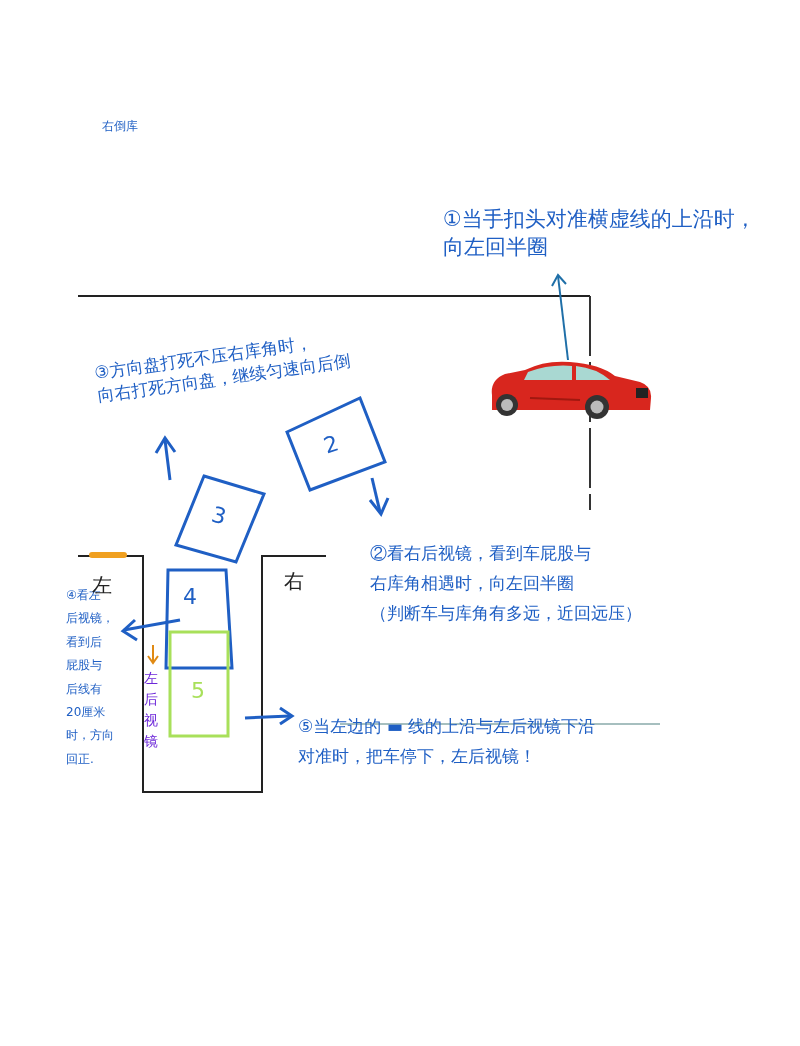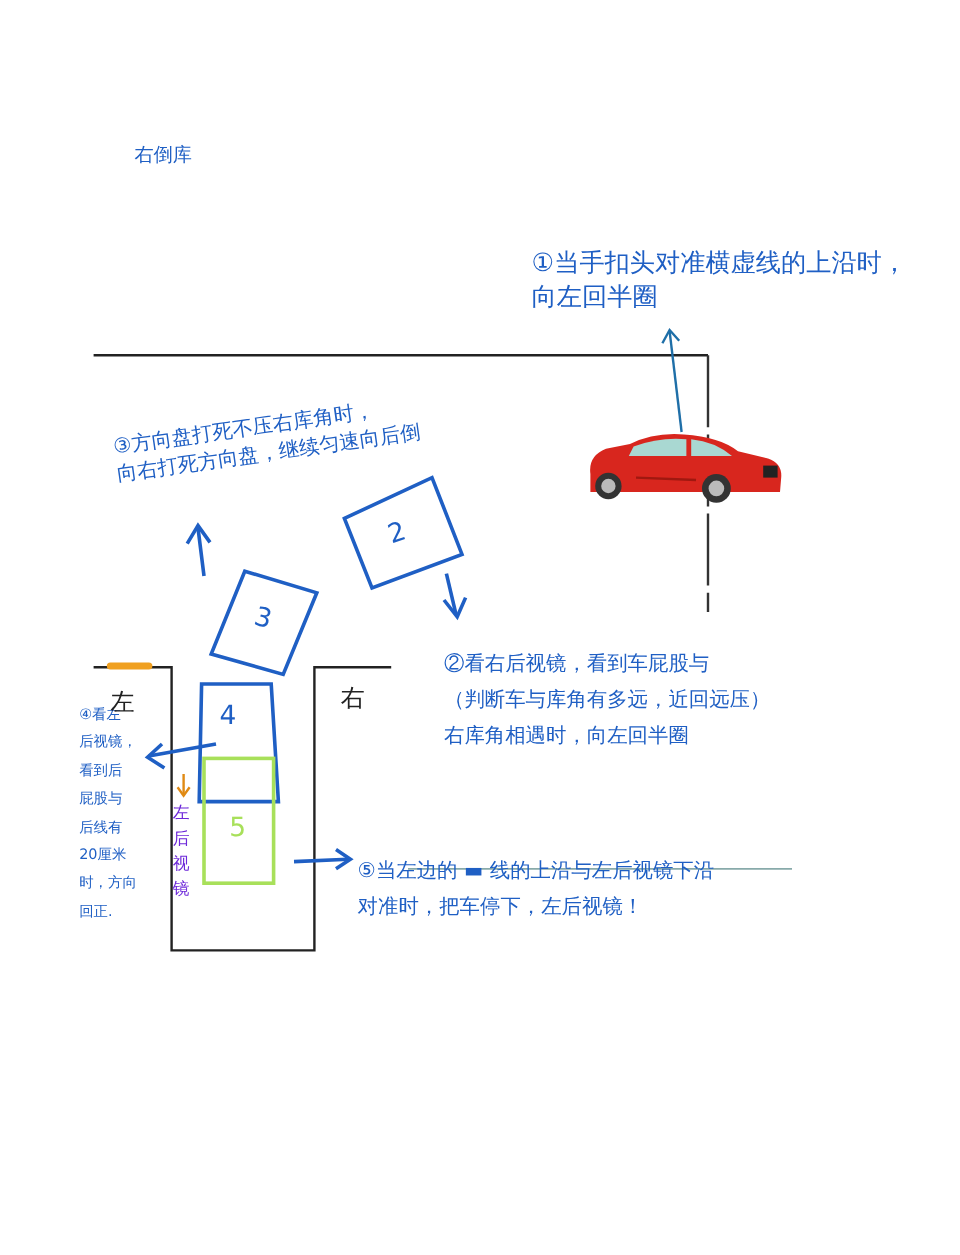--- a/index.html
+++ b/index.html
@@ -1,18 +1,18 @@
 <!DOCTYPE html>
 <html><head>
 <meta charset="utf-8">
 <style>
   html,body{margin:0;padding:0;background:#ffffff;}
   body{width:800px;height:1046px;position:relative;overflow:hidden;font-family:"DejaVu Sans",sans-serif;}
   .hw{position:absolute;color:#1f5fc4;font-family:"DejaVu Sans",sans-serif;white-space:nowrap;line-height:1.35;}
-  .title{left:112px;top:118px;font-size:16px;}
+  .title{left:102px;top:118px;font-size:12px;}
   .note1{left:443px;top:205px;font-size:21px;}
   .note3{left:93px;top:362px;font-size:17px;transform:rotate(-8deg);transform-origin:left top;}
   .note2{left:370px;top:540px;font-size:17px;line-height:1.75;font-family:Liberation Mono, monospace;}
   .note4{left:66px;top:584px;font-size:12px;line-height:1.95;}
   .note5{left:298px;top:696px;font-size:17px;line-height:1.75;margin-top:16px;}
   .mirror{position:absolute;left:142px;top:645px;color:#6d28d9;font-size:14px;width:18px;line-height:1.5;white-space:normal;text-align:center;}
   .side{position:absolute;color:#222;font-size:20px;}
   .lbl-left{left:92px;top:572px;}
   .lbl-right{left:284px;top:568px;}
   .num{position:absolute;color:#1f5fc4;font-size:22px;}
@@ -80,22 +80,22 @@
   <span class="line-block">向左回半圈</span>
 </div>
 
 <div class="hw note3">
   <span class="line-block">③方向盘打死不压右库角时，</span>
   <span class="line-block">向右打死方向盘，继续匀速向后倒</span>
 </div>
 
 <div class="hw note2">
   <span class="line-block">②看右后视镜，看到车屁股与</span>
+  <span class="line-block">右库角相遇时，向左回半圈</span>
   <span class="line-block">（判断车与库角有多远，近回远压）</span>
-  <span class="line-block">右库角相遇时，向左回半圈</span>
 </div>
 
 <div class="hw note4">
   <span class="line-block">④看左</span>
   <span class="line-block">后视镜，</span>
   <span class="line-block">看到后</span>
   <span class="line-block">屁股与</span>
   <span class="line-block">后线有</span>
   <span class="line-block">20厘米</span>
   <span class="line-block">时，方向</span>

